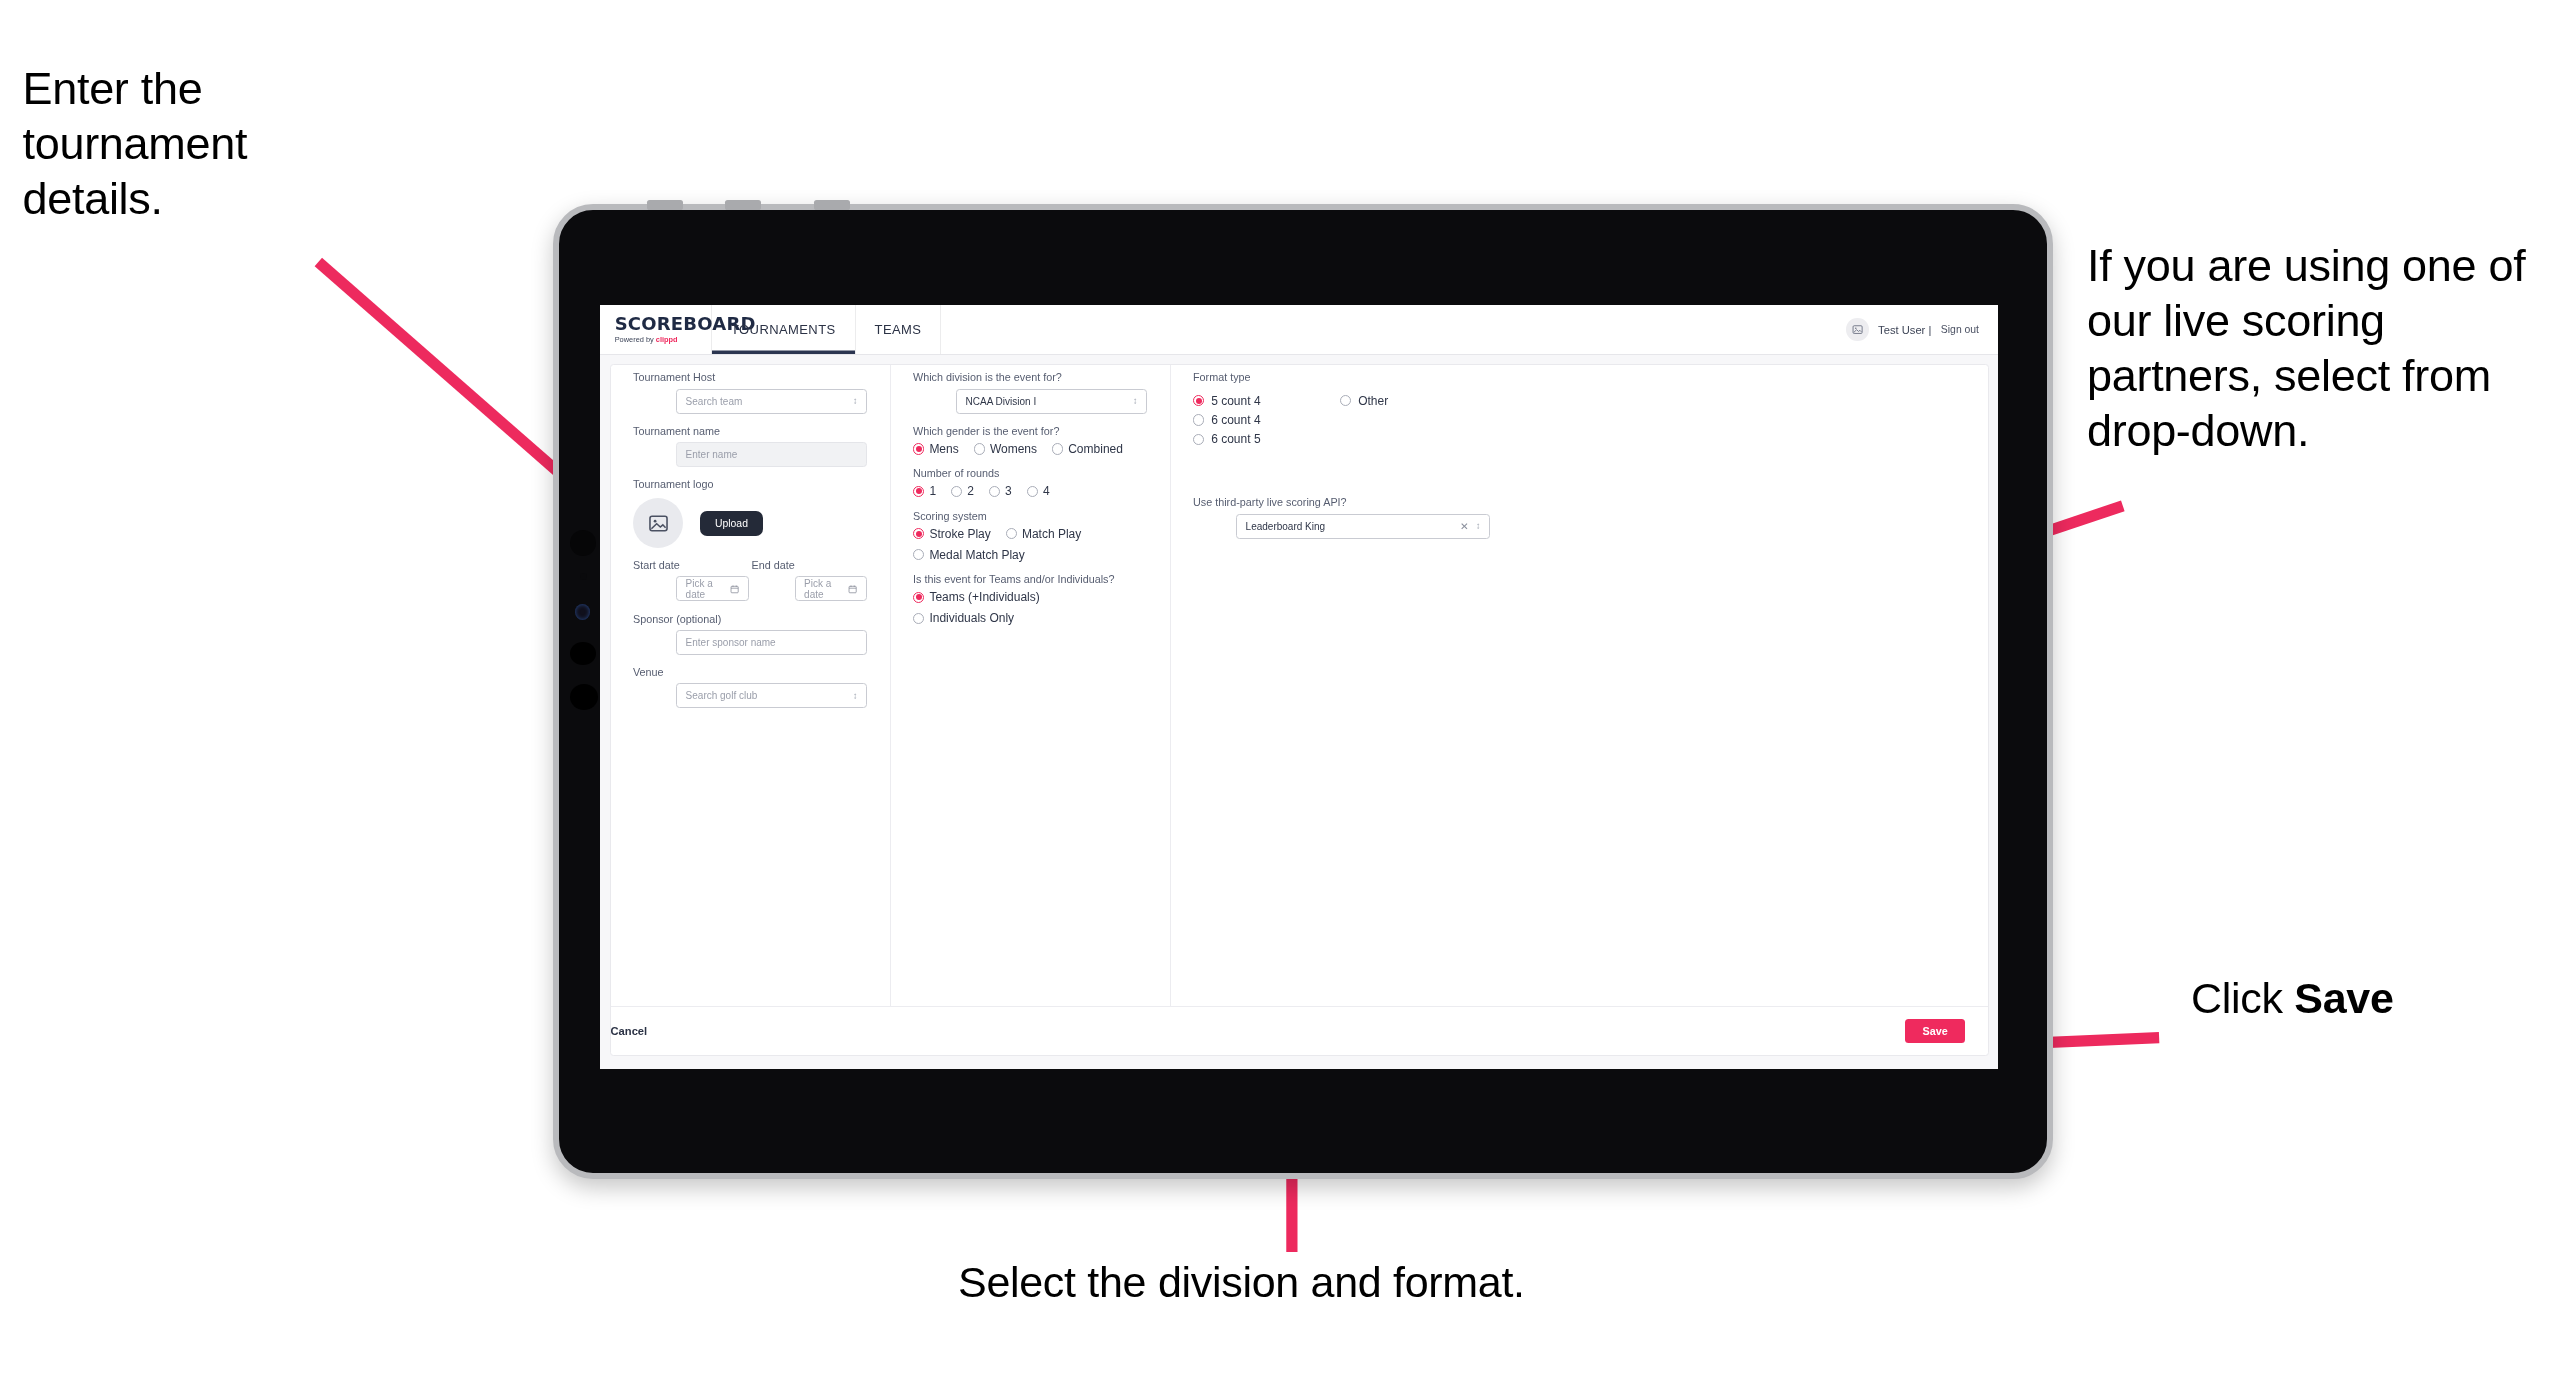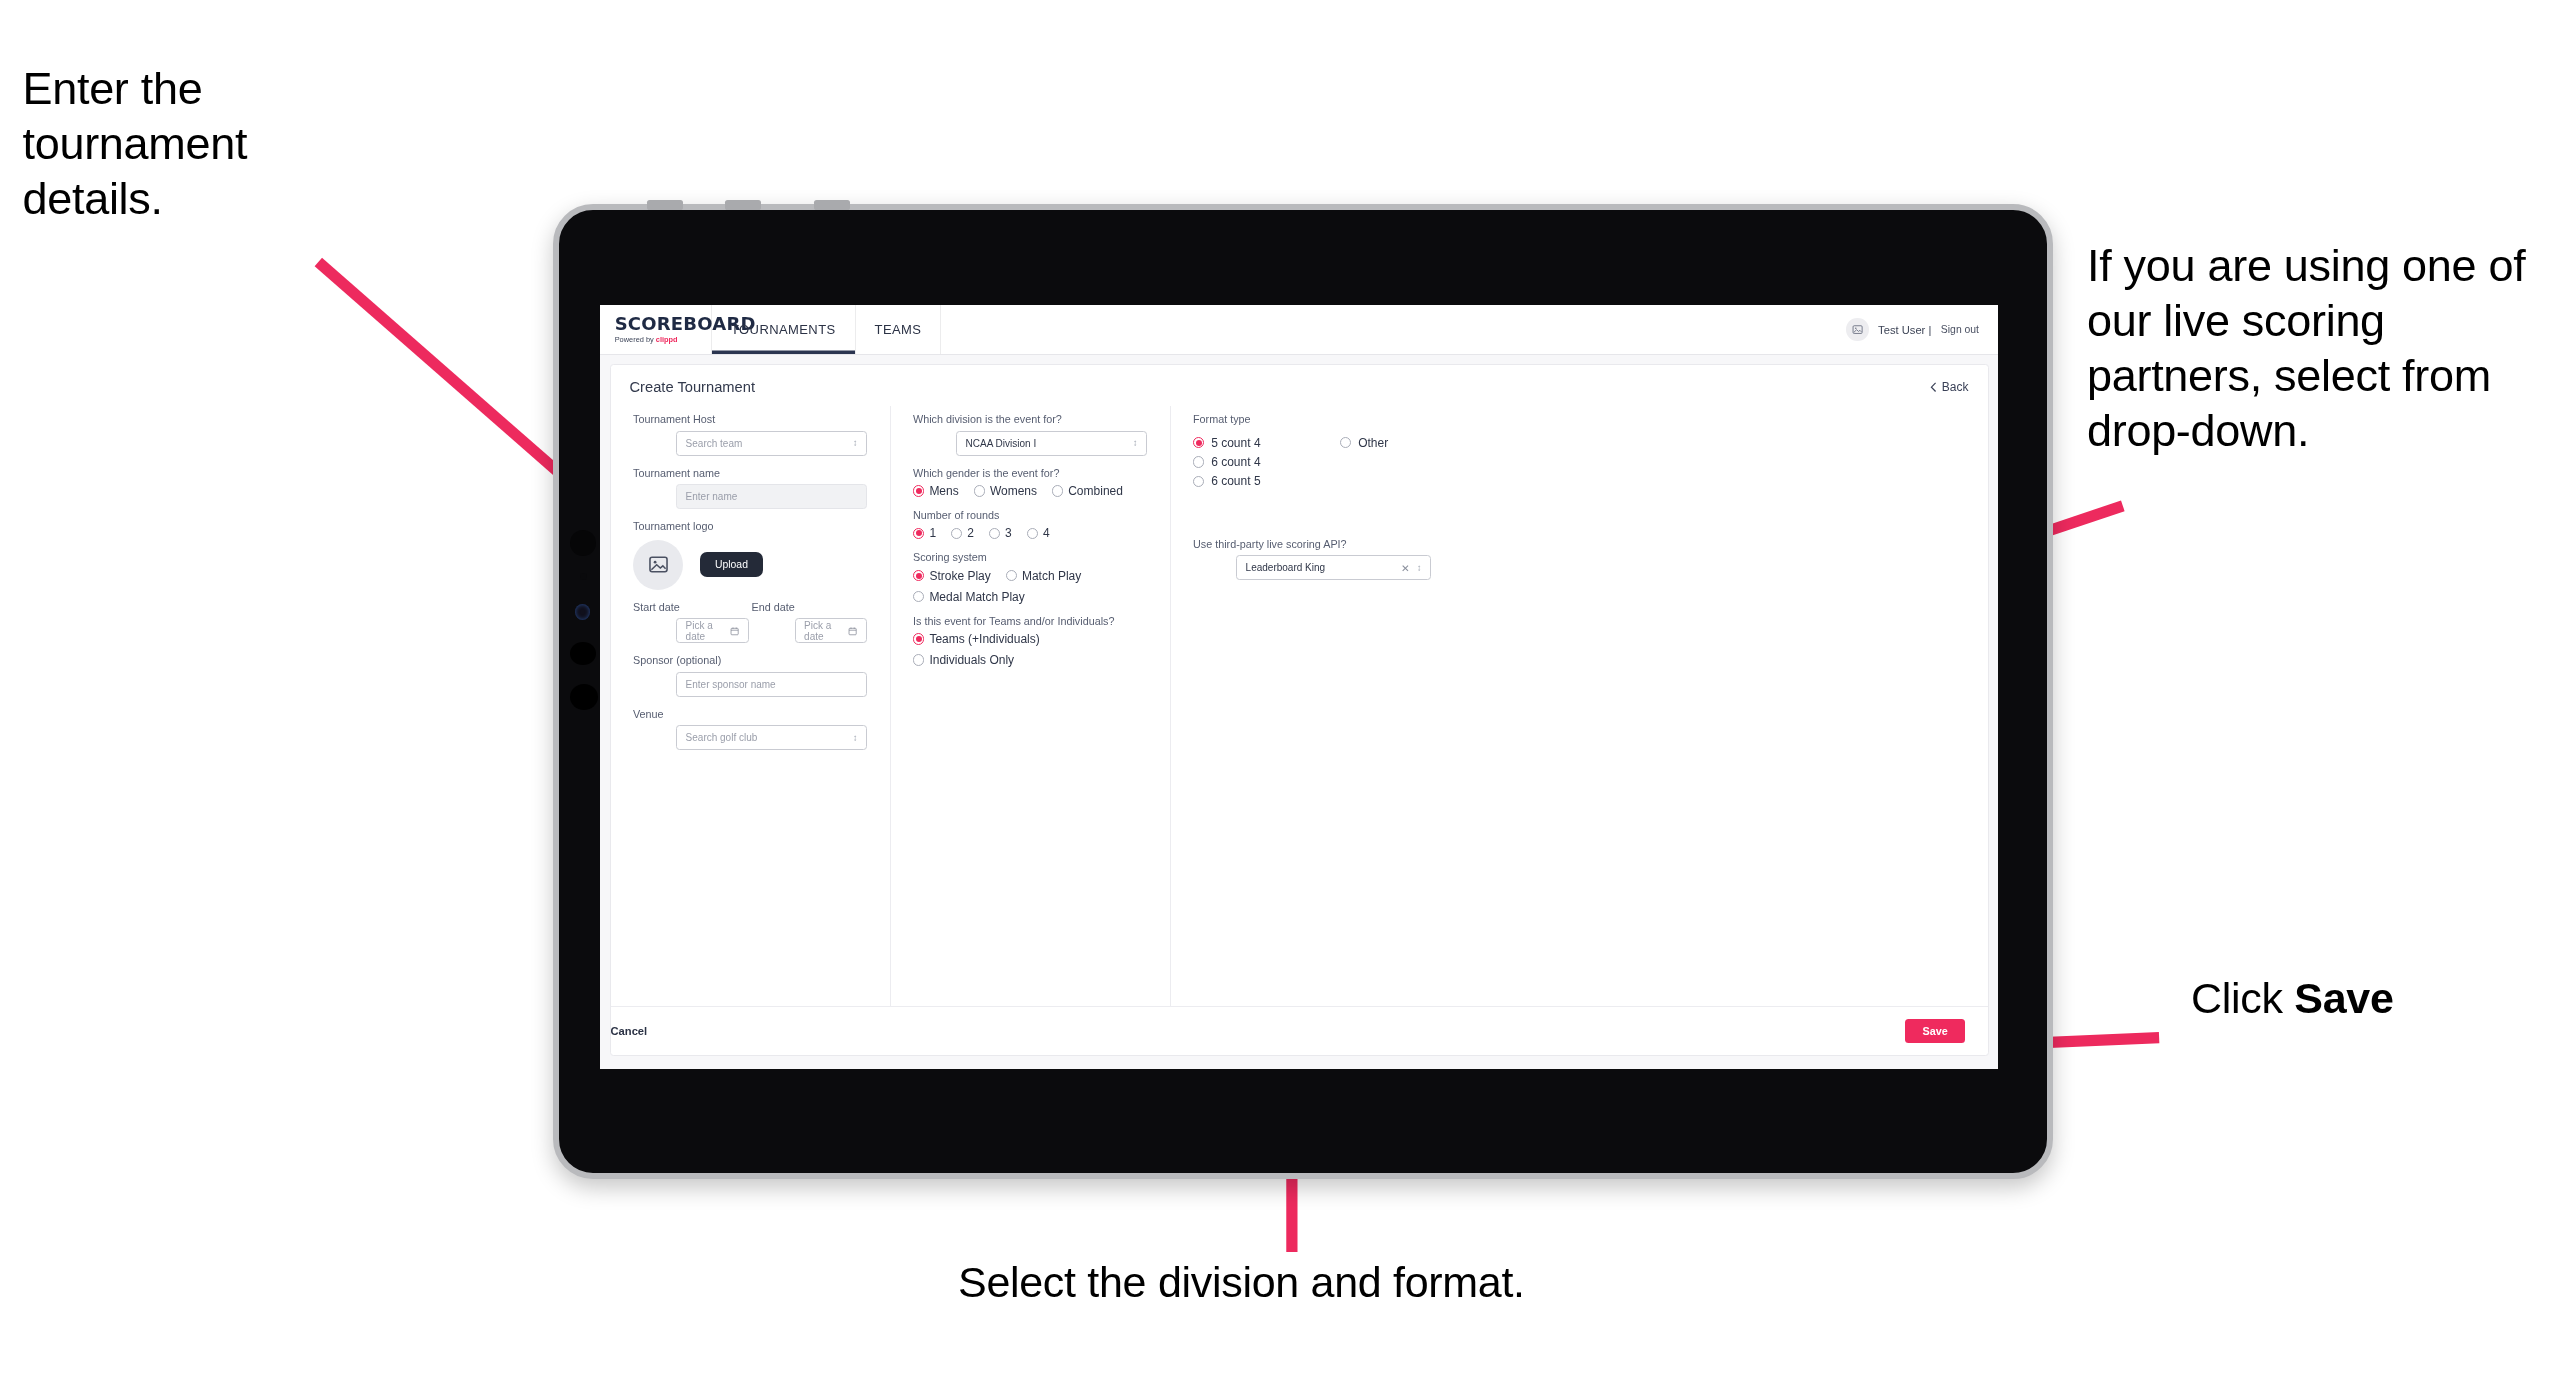--- a/index.html
+++ b/index.html
@@ -168,29 +168,20 @@
             <circle cx="5.4" cy="6.2" r="1.1" fill="#6d7384"></circle>
             <path d="M2.6 12 L6.6 8.2 L9.4 10.7 L11.3 9 L13.4 11.2" fill="none" stroke="#6d7384" stroke-width="1.3"></path>
           </svg>
         </div>
         <div id="user-name">Test User |</div>
         <div id="signout">Sign out</div>
       </div>
     </div>
 
     <div id="card">
-      <div id="card-head">
-        <div id="card-title">Create Tournament</div>
-        <div id="back-link">
-          <svg width="7" height="10.4" viewBox="0 0 8 12">
-            <path d="M6.4 1 L1.6 6 L6.4 11" fill="none" stroke="#3a4157" stroke-width="1.4"></path>
-          </svg>
-          <span>Back</span>
-        </div>
-      </div>
 
       <div id="columns">
 
         <div class="col" id="col-left">
           <div class="field-label first">Tournament Host</div>
           <div class="inp">
             <span>Search team</span>
             <span class="spin">↕</span>
           </div>
 
@@ -337,21 +328,21 @@
             </div>
             <div>
               <div class="fmt-row">
                 <span class="rd"></span>
                 <span class="rd-lbl">Other</span>
               </div>
             </div>
           </div>
 
           <div class="field-label" style="margin-top:45px">Use third-party live scoring API?</div>
-          <div class="inp filled" style="width:195px">
+          <div class="inp filled" style="width:254px">
             <span>Leaderboard King</span>
             <span style="display:flex;align-items:center;gap:7px">
               <span style="font-size:10.4px;color:#8b909d">✕</span>
               <span class="spin">↕</span>
             </span>
           </div>
         </div>
 
       </div>
 

